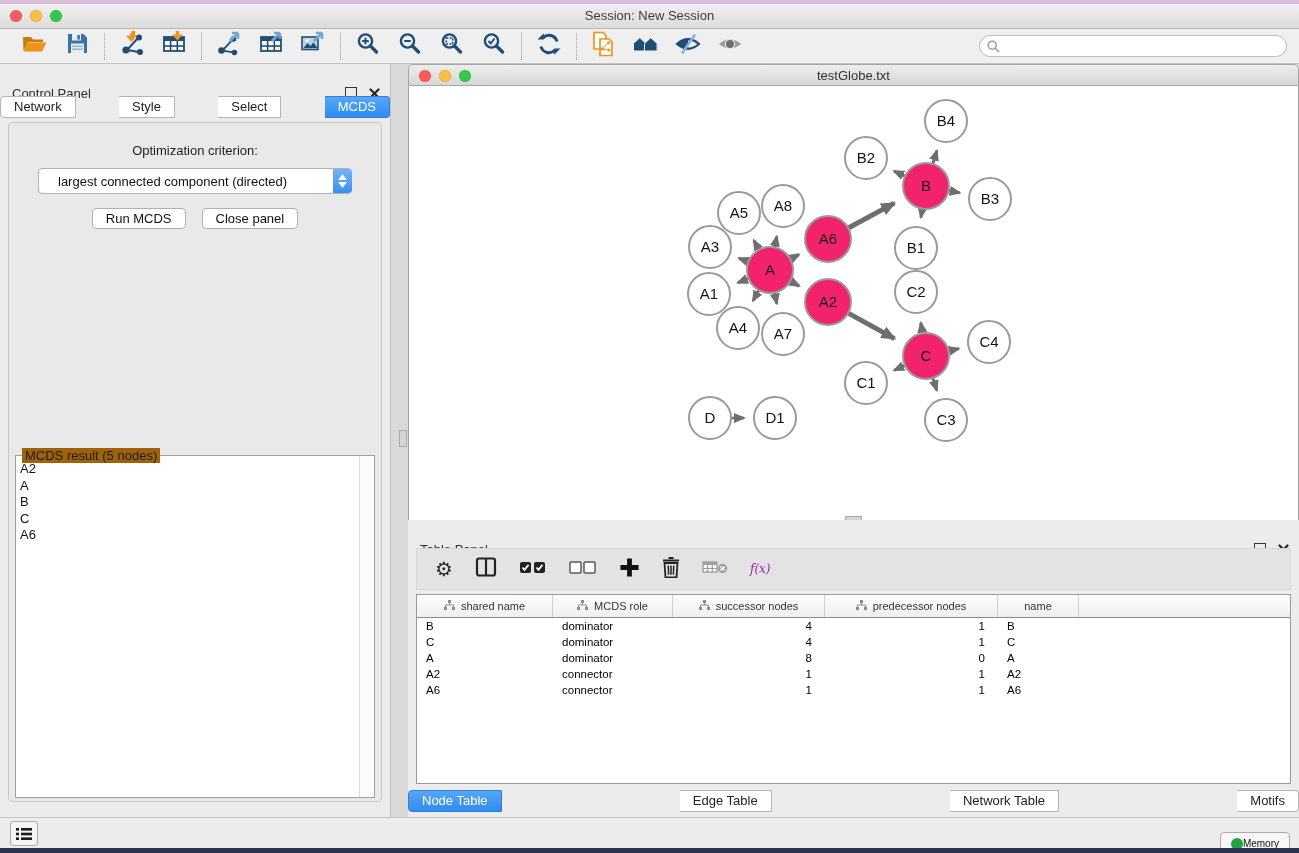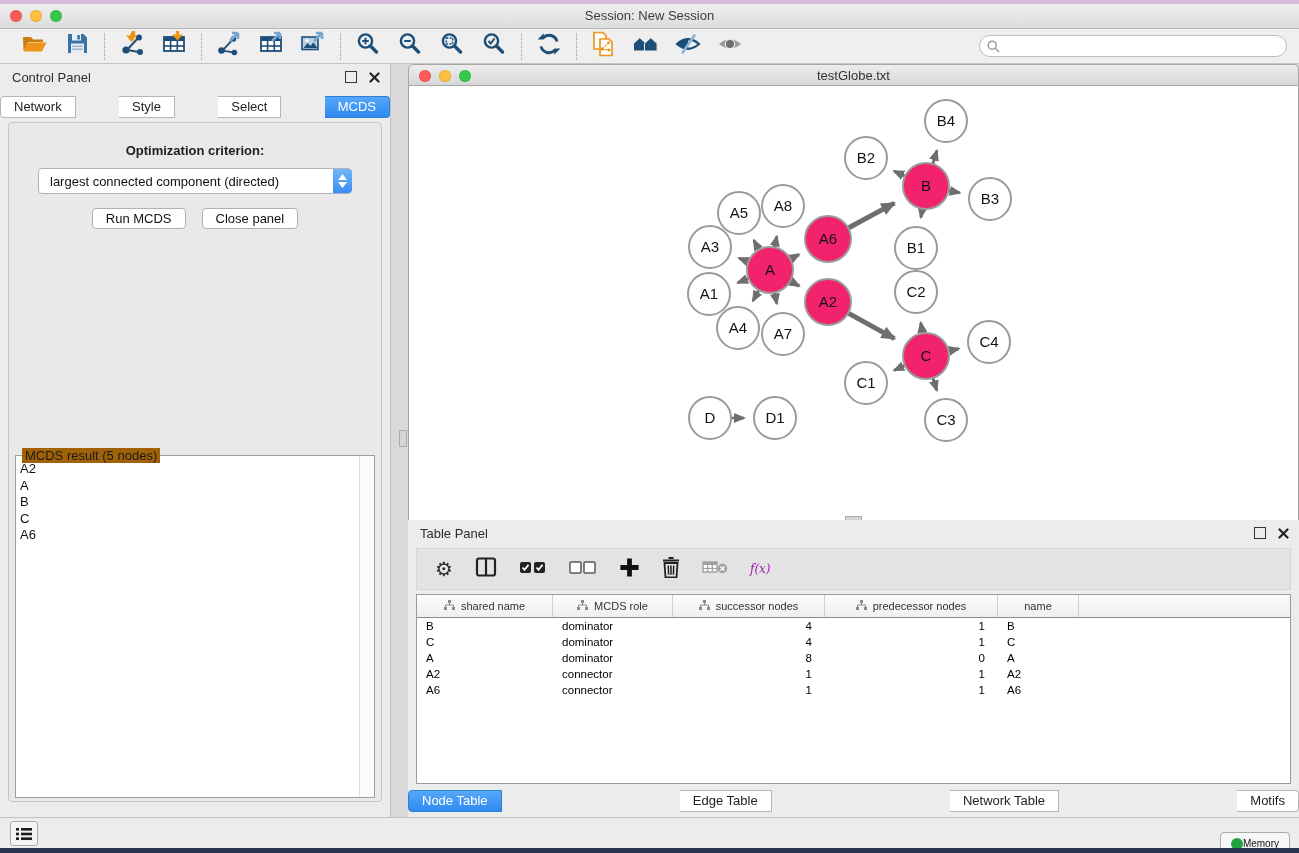--- a/index.html
+++ b/index.html
@@ -15,40 +15,40 @@
   .win-title{text-align:center;line-height:24px;font-size:13px;color:#3c3c3c;}
   .toolbar{position:absolute;left:0;top:29px;right:0;height:35px;background:#efefef;
            border-bottom:1px solid #c4c4c4;display:flex;align-items:center;padding:0 8px;box-sizing:border-box;}
   .tgroup{display:flex;align-items:center;gap:12px;padding:0 12px;}
   .tsep{height:27px;border-left:1px dotted #9a9a9a;}
   .tbtn{width:30px;height:28px;display:flex;align-items:center;justify-content:center;cursor:pointer;}
   .searchbox{margin-left:auto;margin-right:4px;width:292px;height:20px;background:#fff;
              border:1px solid #bdbdbd;border-radius:11px;display:flex;align-items:center;padding:0 7px;}
   .searchbox input{border:none;outline:none;flex:1;font-size:12px;background:transparent;margin-left:5px;}
   
-  .panel-head{position:absolute;left:0;top:0;right:0;height:26px;text-align:center;}
+  .panel-head{position:absolute;left:0;top:16px;right:0;height:26px;text-align:center;}
   .panel-title{position:absolute;left:12px;top:6px;font-size:13px;color:#2e2e2e;}
   .panel-btns{position:absolute;right:10px;top:7px;display:flex;gap:12px;align-items:center;}
   .float-ico{width:10px;height:10px;border:1.6px solid #333;display:inline-block;}
   
   #control-panel{position:absolute;left:0;top:64px;width:390px;bottom:35px;background:#ececec;
                  border-right:1px solid #c2c2c2;}
   .seg-bar{display:flex;justify-content:space-between;position:absolute;left:0;right:0;}
   .seg{height:20px;line-height:20px;padding:0 13px;font-size:13px;color:#222;background:#fff;
        border:1px solid #b5b5b5;border-left:none;cursor:pointer;}
   .seg.first{border-left:1px solid #b5b5b5;border-radius:4px 0 0 4px;}
   .seg.last{border-radius:0 4px 4px 0;}
   .seg.active{background:linear-gradient(#56a7f8,#2e8bf1);border-color:#2f7fd6;color:#fff;}
   #cp-tabs{top:32px;}
   #cp-inner{position:absolute;left:8px;right:8px;top:58px;bottom:16px;background:#e9e9e9;
             border:1px solid #c6c6c6;border-radius:4px;}
-  #opt-label{margin-top:20px;text-align:center;font-size:13px;font-weight:bold;color:#1d1d1d;}
+  #opt-label{margin-top:20px;text-align:center;font-size:13px;font-weight:normal;color:#1d1d1d;}
   #criterion{width:312px;height:24px;margin:10px auto 0;background:#fff;border:1px solid #b2b2b2;
              border-radius:4px;display:flex;align-items:center;position:relative;cursor:pointer;}
-  #criterion .val{flex:1;font-size:13px;padding-left:11px;color:#111;}
+  #criterion .val{flex:1;font-size:13px;padding-left:19px;color:#111;}
   .stepper{width:19px;height:24px;margin-right:-1px;border-radius:0 4px 4px 0;
            background:linear-gradient(#72b6fa,#3b8df4);display:flex;flex-direction:column;
            align-items:center;justify-content:center;gap:2px;}
   .stepper svg{display:block}
   #cp-buttons{display:flex;justify-content:center;gap:16px;margin-top:14px;}
   .mac-btn{height:21px;padding:0 13px;font-size:13px;color:#111;background:#fff;
            border:1px solid #b0b0b0;border-radius:4px;cursor:pointer;font-family:inherit;}
   #result-box{position:absolute;left:6px;right:6px;top:332px;bottom:3px;background:#fff;
               border:1px solid #9e9e9e;}
   #result-legend{position:absolute;top:-8px;left:6px;background:#a16207;padding:0 3px;

